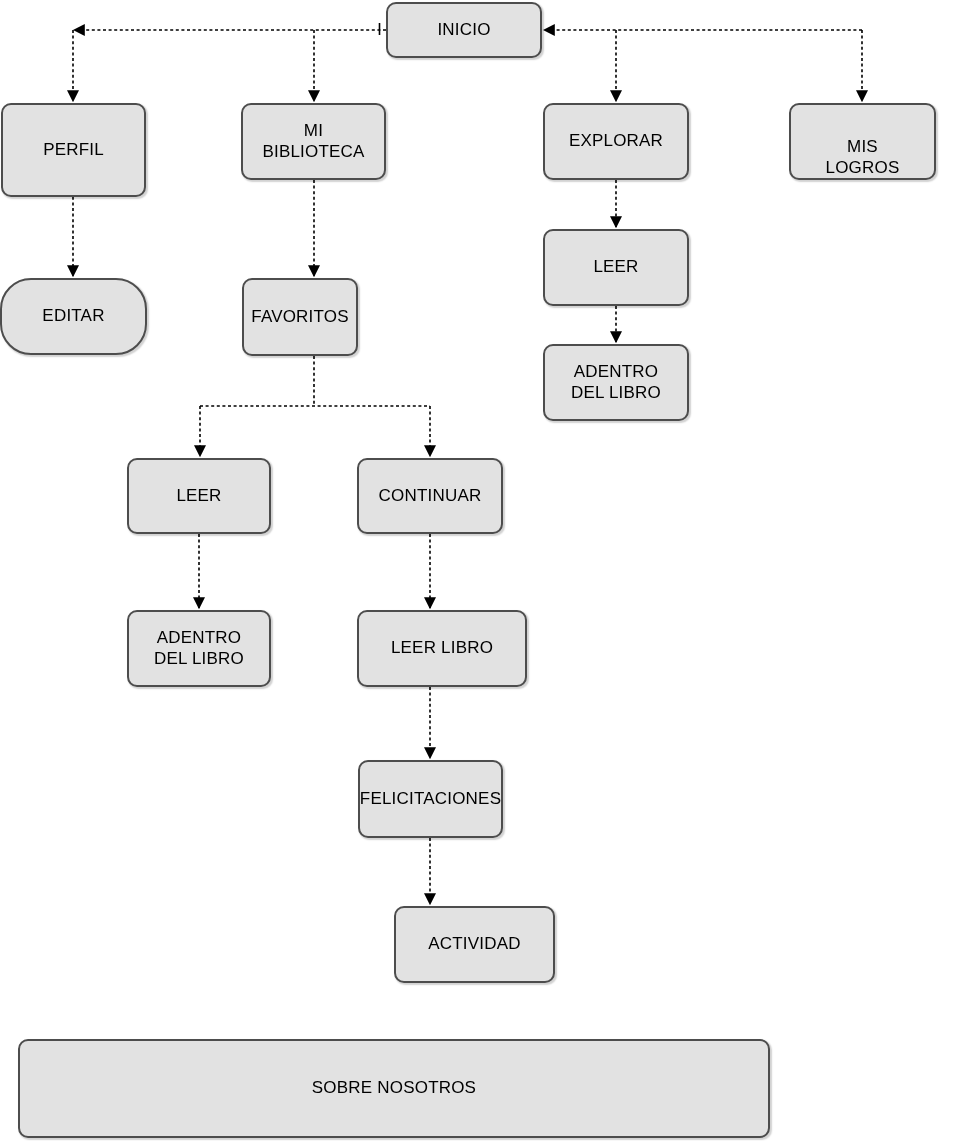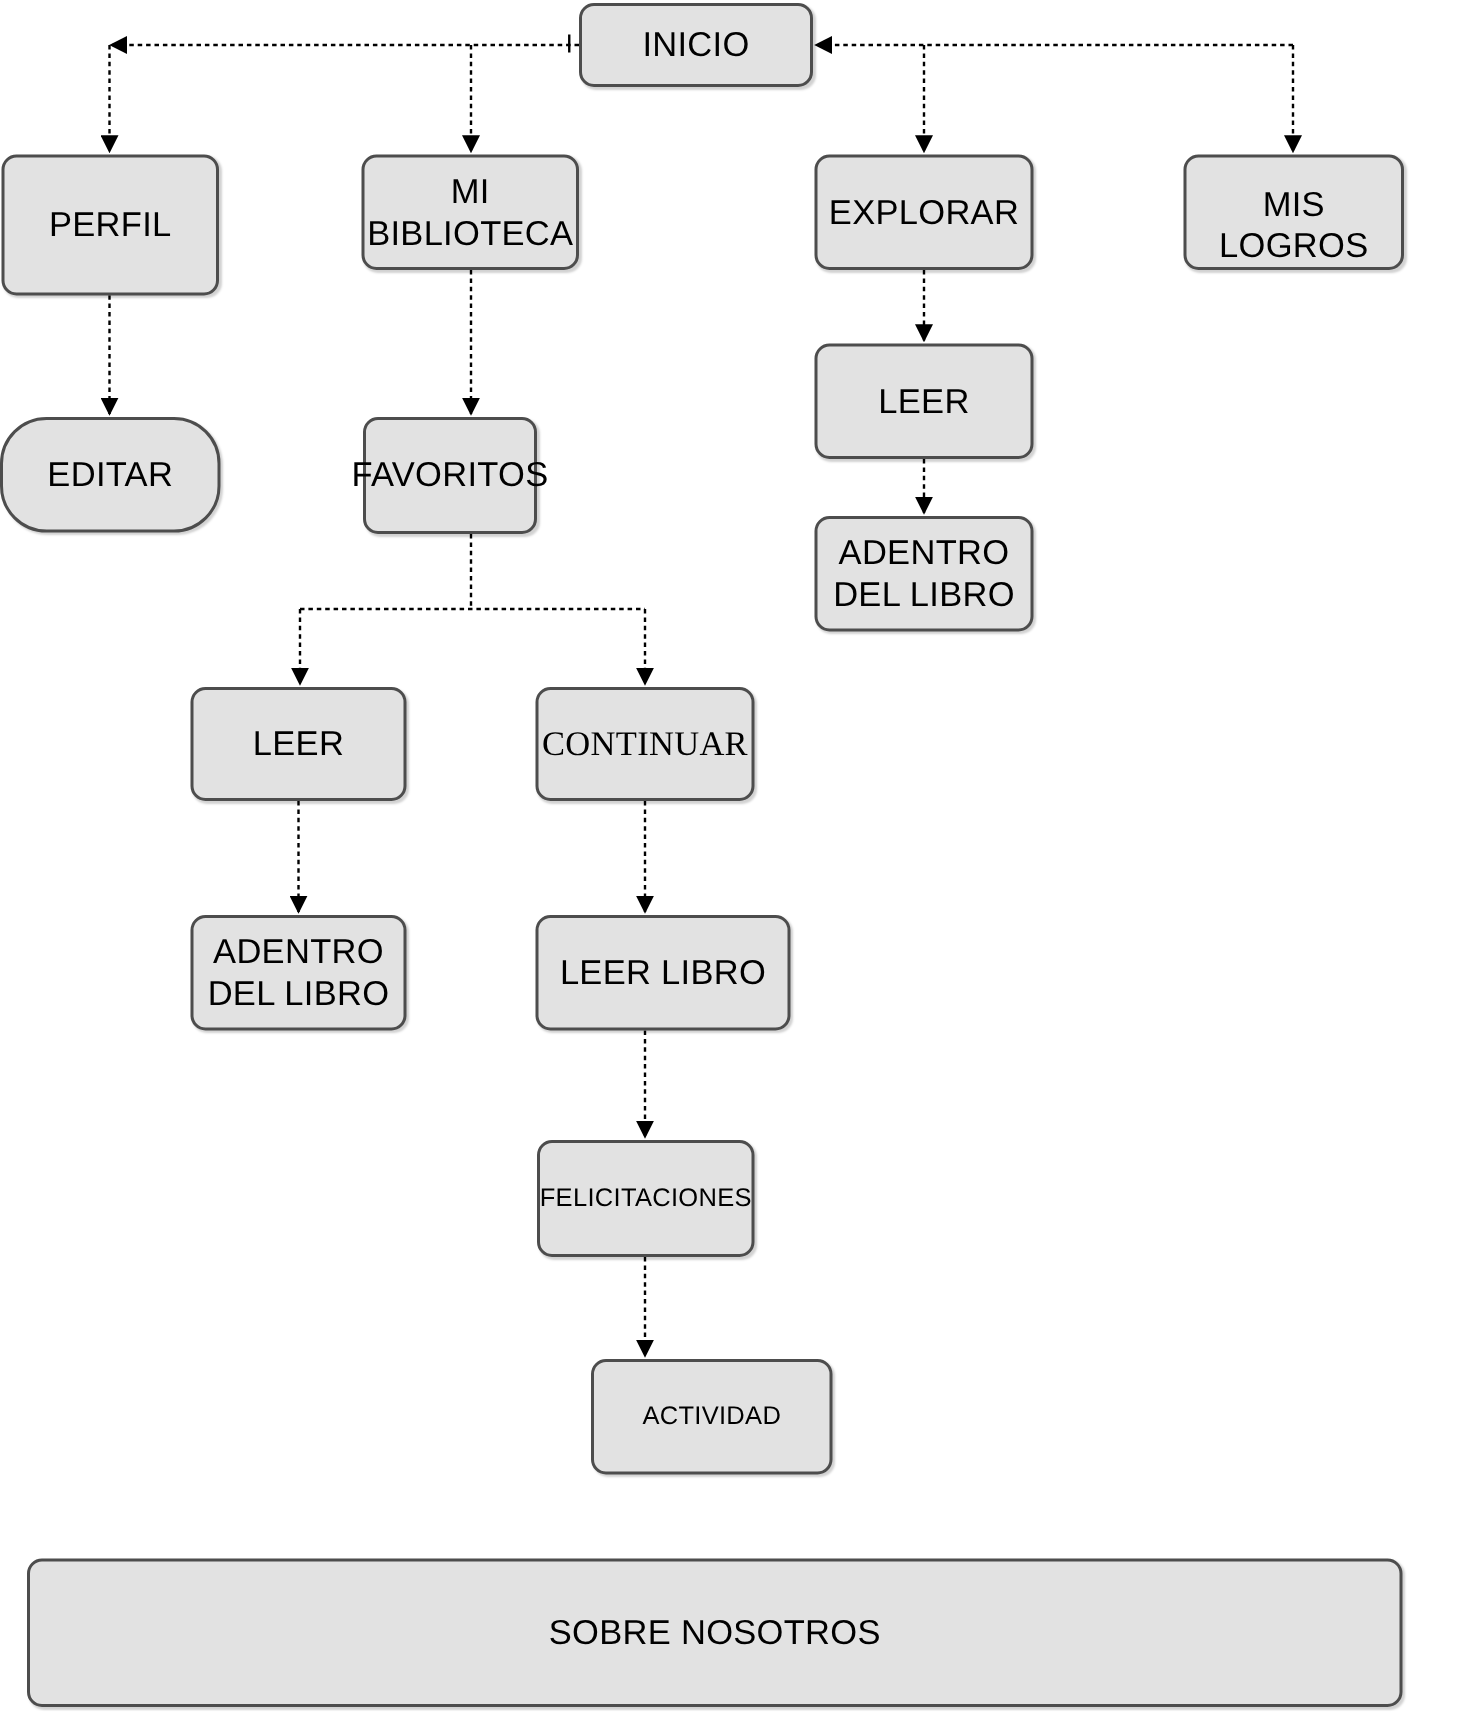--- a/index.html
+++ b/index.html
@@ -35,21 +35,21 @@
     border-radius: 10px;
     display: flex;
     align-items: center;
     justify-content: center;
     box-shadow: 1.5px 1.5px 1.5px rgba(0,0,0,0.18);
   }
   .node .label {
     white-space: pre-line;
     text-align: center;
     color: #000000;
-    font-size: 23px;
+    font-size: 17px;
     line-height: 1.2;
     letter-spacing: 0.2px;
   }
   .node .label.fs-small { font-size: 17px; }
   .node .label.fs-mid   { font-size: 17px; }
 </style>
 </head>
 <body>
 
 <div class="canvas">
@@ -128,38 +128,38 @@
   </div>
 
   <div class="node" style="left:242px; top:278px; width:116px; height:78px;">
     <span class="label">FAVORITOS</span>
   </div>
 
   <div class="node" style="left:127px; top:458px; width:144px; height:76px;">
     <span class="label">LEER</span>
   </div>
 
-  <div class="node" style="left:357px; top:458px; width:146px; height:76px;font-family:Liberation Serif, serif;">
+  <div class="node" style="left:357px; top:458px; width:146px; height:76px;">
     <span class="label">CONTINUAR</span>
   </div>
 
   <div class="node" style="left:127px; top:610px; width:144px; height:77px;">
     <span class="label">ADENTRO
 DEL LIBRO</span>
   </div>
 
   <div class="node" style="left:357px; top:610px; width:170px; height:77px;">
     <span class="label">LEER LIBRO</span>
   </div>
 
   <div class="node" style="left:358px; top:760px; width:145px; height:78px;">
     <span class="label fs-small">FELICITACIONES</span>
   </div>
 
   <div class="node" style="left:358px; top:906px; width:161px; height:77px;margin-left:36px;">
     <span class="label fs-mid">ACTIVIDAD</span>
   </div>
 
-  <div class="node" style="left:18px; top:1039px; width:917px; height:99px;">
+  <div class="node" style="left:18px; top:1039px; width:752px; height:99px;">
     <span class="label">SOBRE NOSOTROS</span>
   </div>
 
 </div>
 
 </body></html>

